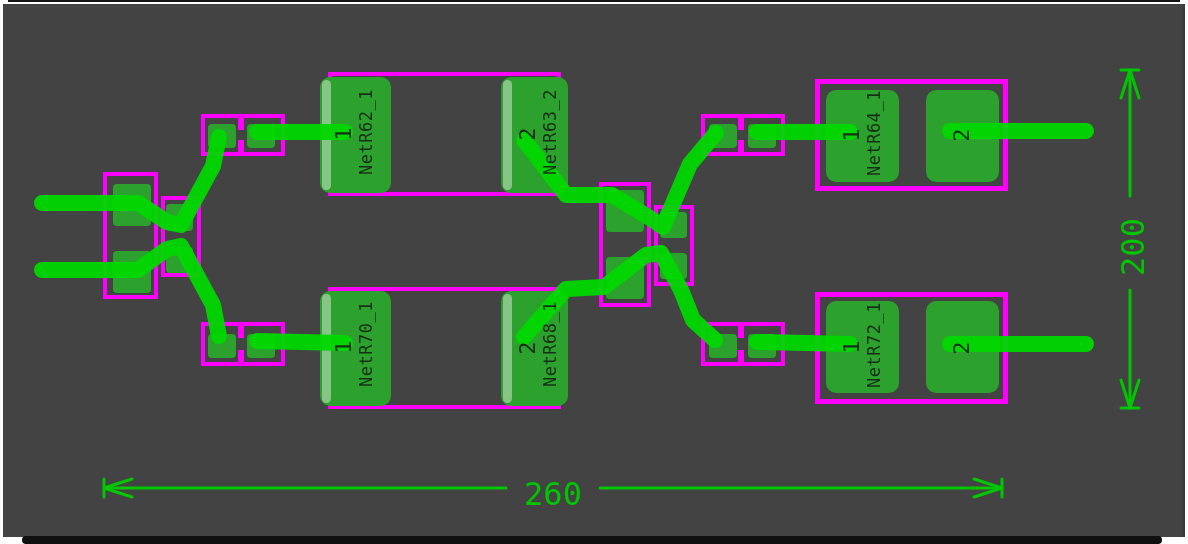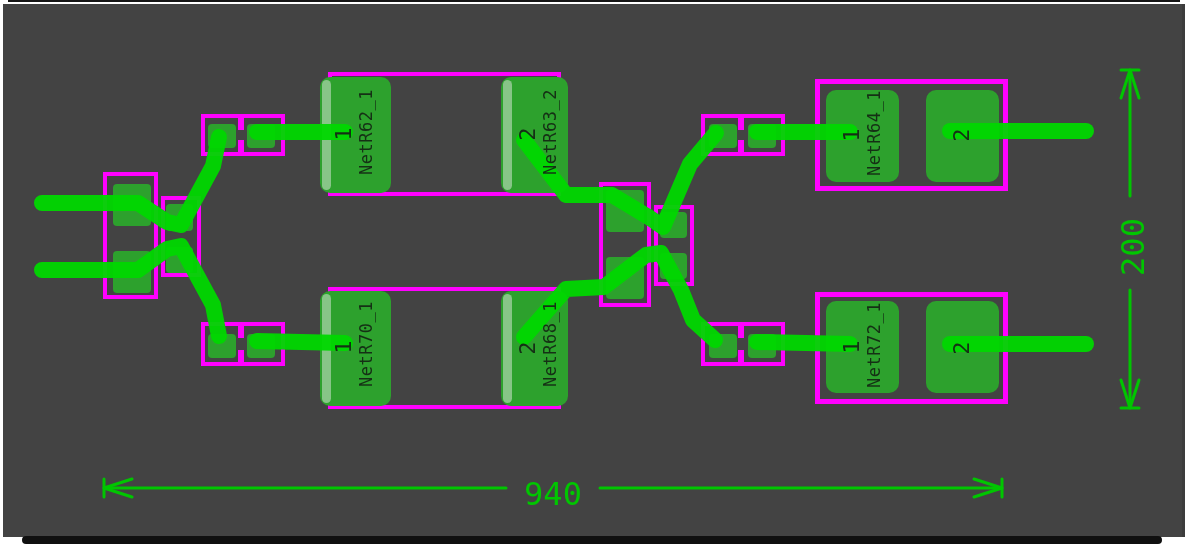--- a/index.html
+++ b/index.html
@@ -144,21 +144,21 @@
     <span class="lbl net" style="left:547px;top:340px">NetR68_1</span>
 
     <span class="lbl pad-num" style="left:849px;top:131px">1</span>
     <span class="lbl net" style="left:871px;top:129px">NetR64_1</span>
     <span class="lbl pad-num" style="left:959px;top:131px">2</span>
 
     <span class="lbl pad-num" style="left:849px;top:343px">1</span>
     <span class="lbl net" style="left:871px;top:341px">NetR72_1</span>
     <span class="lbl pad-num" style="left:959px;top:344px">2</span>
 
-    <span class="dim-text h" style="left:550px;top:490px">940</span>
+    <span class="dim-text h" style="left:550px;top:490px">260</span>
     <span class="dim-text v" style="left:1130px;top:243px">200</span>
 
     <div class="right-strip"></div>
   </div>
 
   <div class="top-line"></div>
   <div class="bottom-bar"></div>
 </div>
 
 </body></html>

